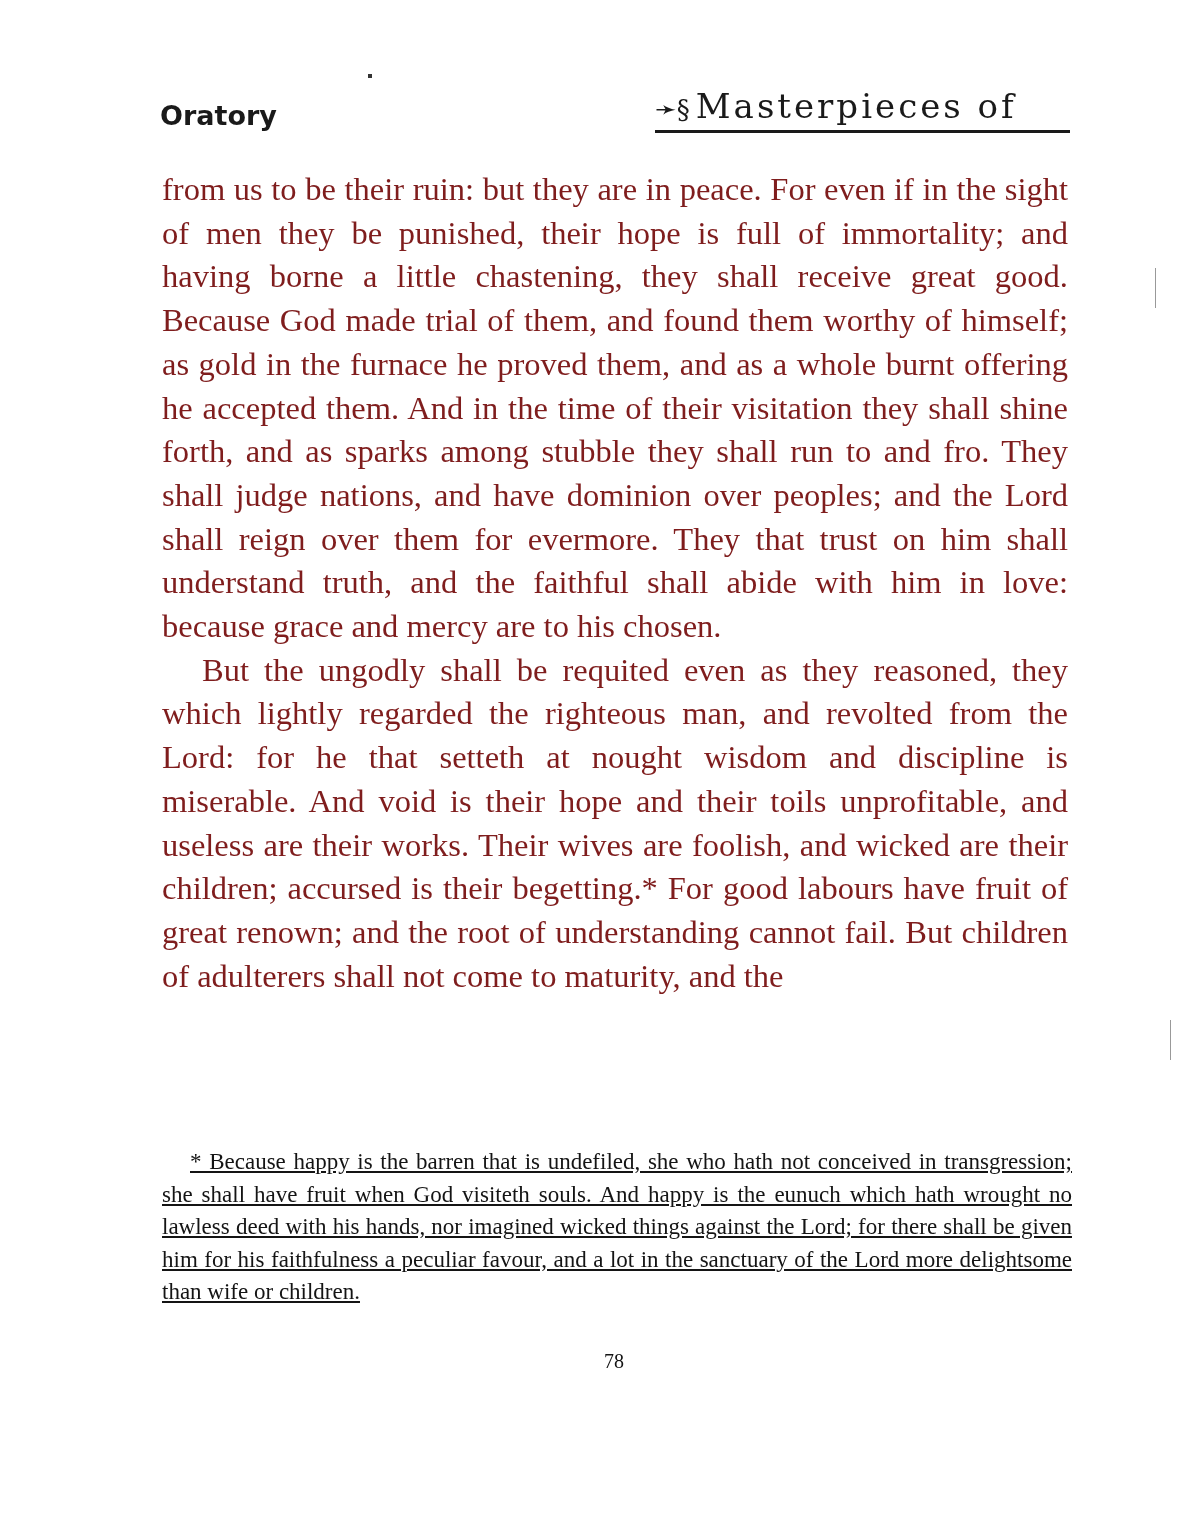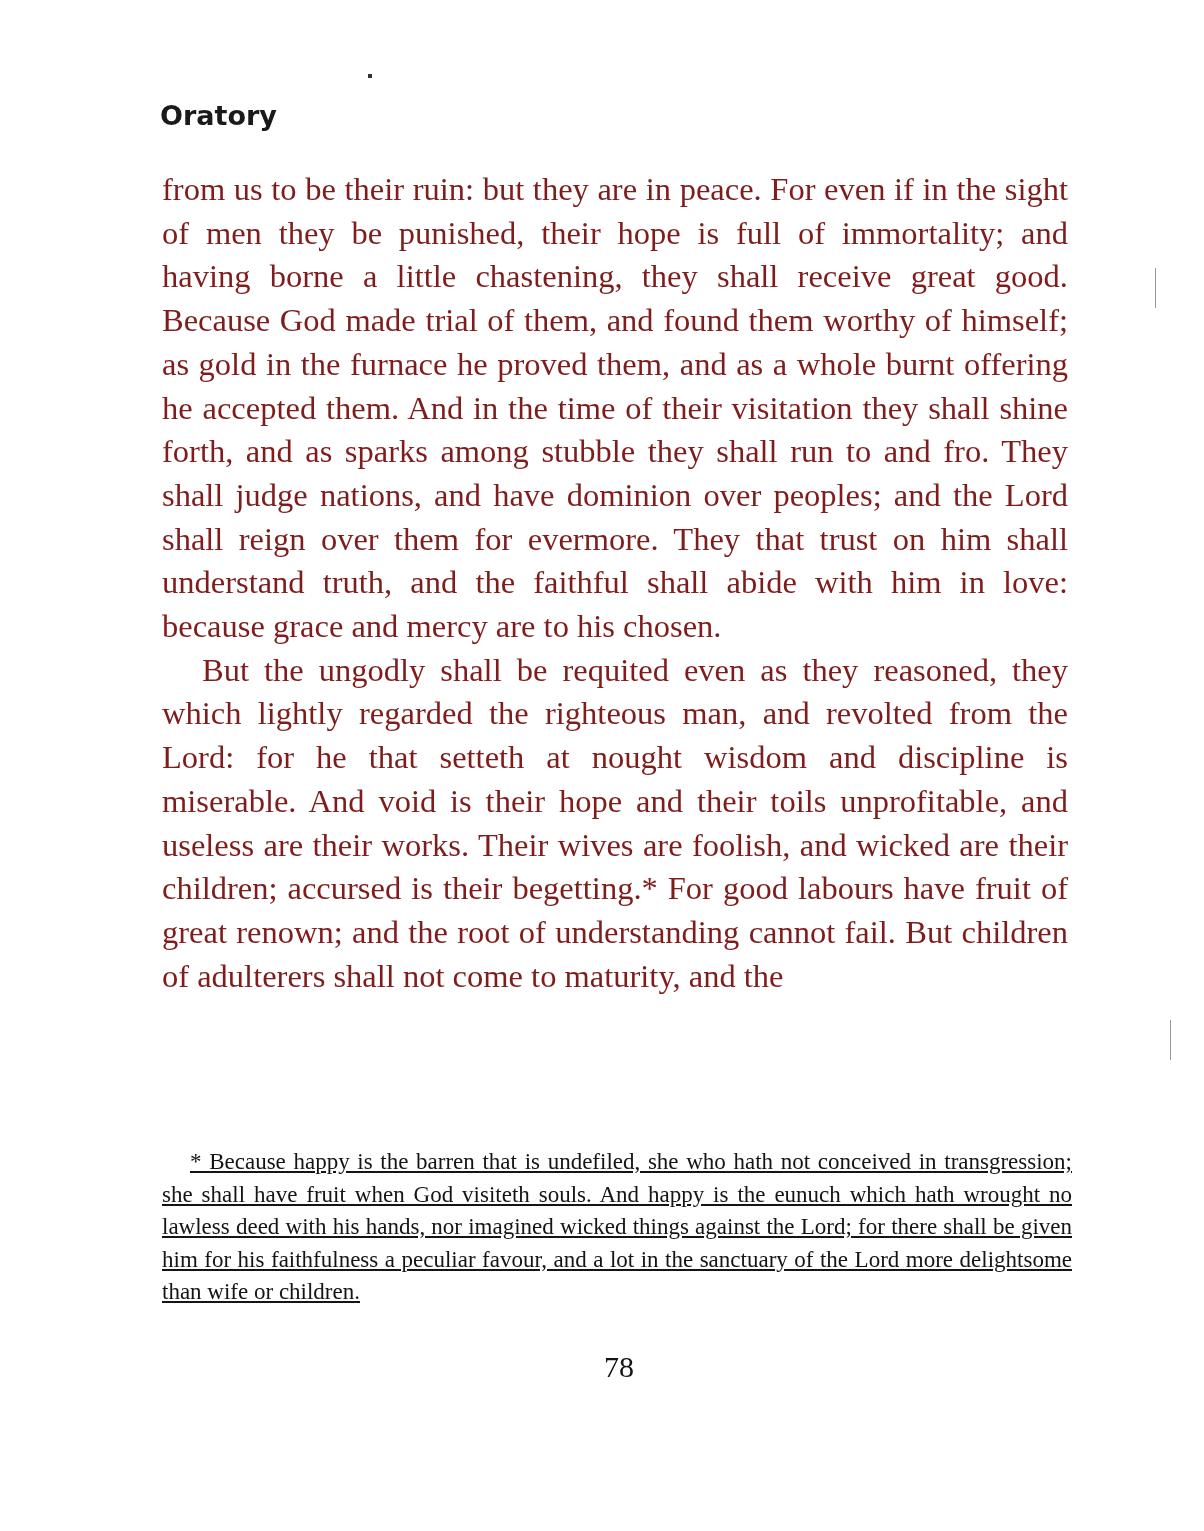--- a/index.html
+++ b/index.html
@@ -6,33 +6,36 @@
     body { width: 1204px; height: 1531px; position: relative; overflow: hidden; color: #111; }
     .page { position: absolute; left: 0; top: 0; width: 1204px; height: 1385px; }
     .running-left { position: absolute; left: 160px; top: 100px; font-family: "DejaVu Sans", sans-serif; font-size: 27px; font-weight: bold; color: #1a1a1a; }
     .running-right { position: absolute; left: 655px; top: 86px; width: 415px; font-family: "DejaVu Serif", serif; font-size: 34px; letter-spacing: 3px; color: #1a1a1a; border-bottom: 3px solid #1a1a1a; padding-bottom: 4px; white-space: nowrap; }
     .ornament { font-size: 26px; margin-right: 6px; letter-spacing: 0; }
     .body-text { position: absolute; left: 162px; top: 168px; width: 906px; font-family: "Liberation Serif", serif; font-size: 32.5px; line-height: 43.7px; color: #7f1d1d; text-align: justify; }
     .body-text p { margin: 0; }
     .body-text p.indent { text-indent: 40px; }
     .footnote { position: absolute; left: 162px; top: 1146px; width: 910px; font-family: "Liberation Serif", serif; font-size: 23px; line-height: 32.5px; color: #141414; text-align: justify; text-decoration: underline; }
     .footnote p { margin: 0; text-indent: 28px; }
-    .page-number { position: absolute; left: 604px; top: 1350px; font-family: "Liberation Serif", serif; font-size: 30px; color: #141414; }
+    .page-number { position: absolute; left: 604px; top: 1350px; font-family: "Liberation Serif", serif; font-size: 20px; color: #141414; }
     .speck { position: absolute; background: #333; }
   </style>
 </head>
 <body>
 
 <div class="page">
   <div class="speck" style="left:368px;top:74px;width:4px;height:4px;"></div>
   <div class="speck" style="left:1155px;top:268px;width:1px;height:40px;background:#999;"></div>
   <div class="speck" style="left:1170px;top:1020px;width:1px;height:40px;background:#999;"></div>
 
   <div class="running-left">Oratory</div>
 
+  <div class="running-right">
+    <span class="ornament">➛§</span><span>Masterpieces of</span>
+  </div>
 
   <div class="body-text">
     <p>from us to be their ruin: but they are in peace. For even if in the sight of men they be punished, their hope is full of immortality; and having borne a little chastening, they shall receive great good. Because God made trial of them, and found them worthy of himself; as gold in the furnace he proved them, and as a whole burnt offering he accepted them. And in the time of their visitation they shall shine forth, and as sparks among stubble they shall run to and fro. They shall judge nations, and have dominion over peoples; and the Lord shall reign over them for evermore. They that trust on him shall understand truth, and the faithful shall abide with him in love: because grace and mercy are to his chosen.</p>
     <p class="indent">But the ungodly shall be requited even as they reasoned, they which lightly regarded the righteous man, and revolted from the Lord: for he that setteth at nought wisdom and discipline is miserable. And void is their hope and their toils unprofitable, and useless are their works. Their wives are foolish, and wicked are their children; accursed is their begetting.* For good labours have fruit of great renown; and the root of understanding cannot fail. But children of adulterers shall not come to maturity, and the</p>
   </div>
 
   <div class="footnote">
     <p>* Because happy is the barren that is undefiled, she who hath not conceived in transgression; she shall have fruit when God visiteth souls. And happy is the eunuch which hath wrought no lawless deed with his hands, nor imagined wicked things against the Lord; for there shall be given him for his faithfulness a peculiar favour, and a lot in the sanctuary of the Lord more delightsome than wife or children.</p>
   </div>
 

